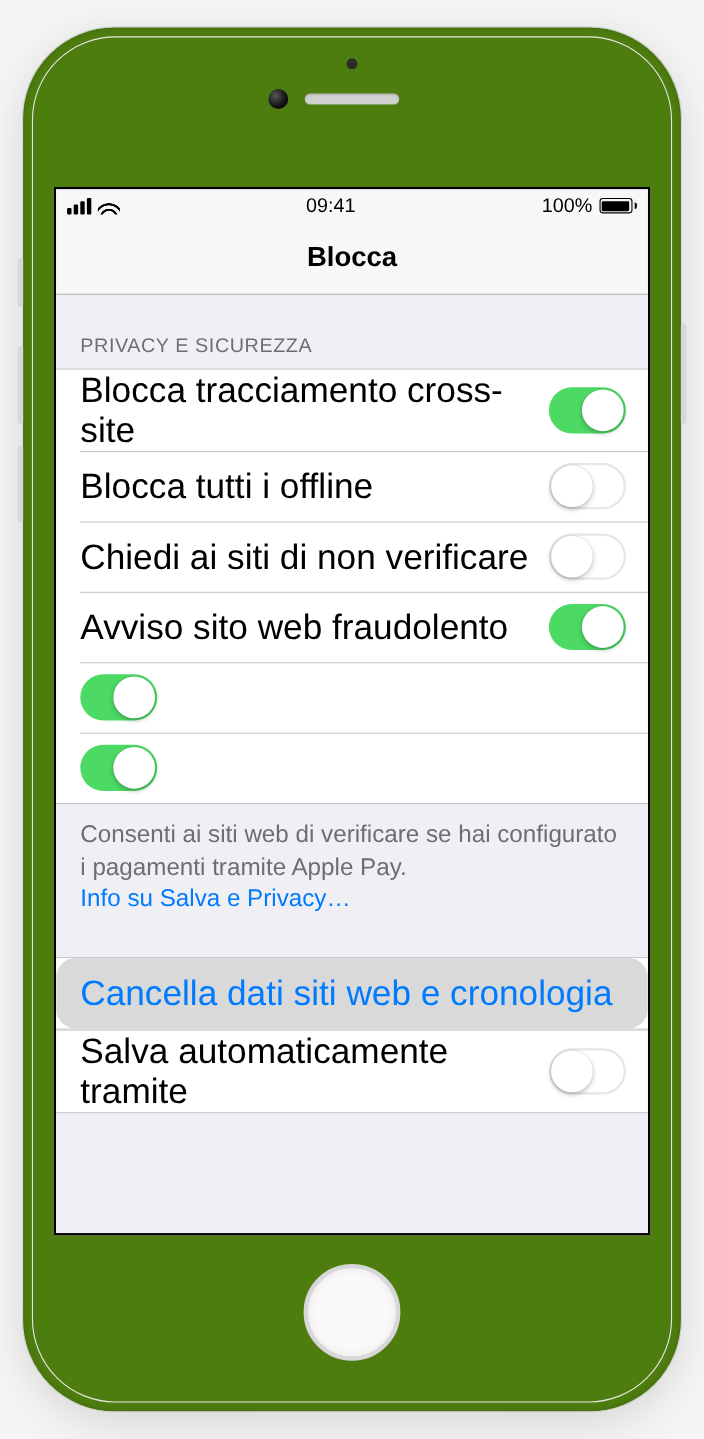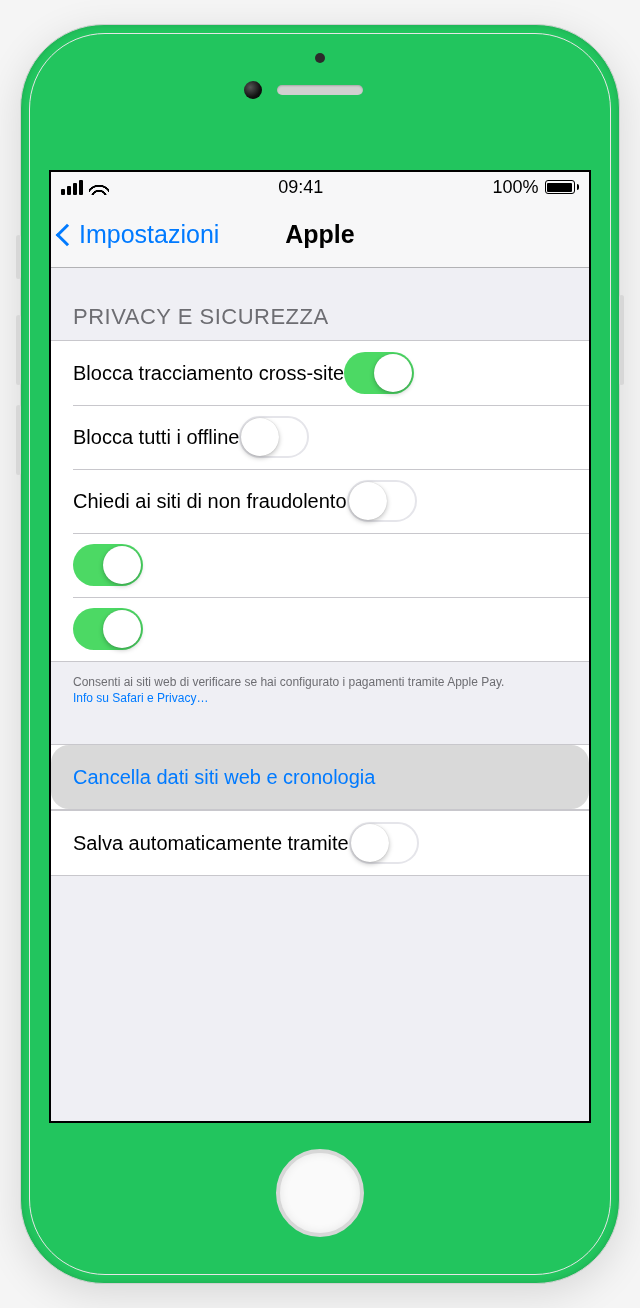--- a/index.html
+++ b/index.html
@@ -10,21 +10,21 @@
     font-family: -apple-system, "Helvetica Neue", Helvetica, Arial, sans-serif;
     display: flex;
     align-items: center;
     justify-content: center;
   }
 
   
   .device {
     width: 600px;
     height: 1260px;
-    background: #22c55e;
+    background: #4d7c0f;
     border-radius: 84px;
     border: 1px solid #d0d0d0;
     box-shadow:
       inset 0 0 6px rgba(0,0,0,0.15),
       0 10px 40px rgba(0,0,0,0.12);
     position: relative;
     padding: 145px 28px 160px 28px;
   }
   .device::before { 
     content:"";
@@ -164,54 +164,55 @@
 
   
   .content {
     flex:1;
     overflow:auto;
     background:#efeff4;
     font-size:24px;
   }
   .group-header {
     padding: 36px 22px 10px 22px;
-    font-size:22px;
+    font-size:18px;
     letter-spacing:0.5px;
     color:#6d6d72;
     text-transform:uppercase;
   }
   .group-header.short-top { padding-top:26px; }
 
   .cell-group {
     background:#fff;
     border-top:1px solid #c8c7cc;
     border-bottom:1px solid #c8c7cc;
   }
   .cell {
     min-height:64px;
     padding: 0 20px 0 22px;
     display:flex;
     align-items:center;
-    font-size:20px;
+    justify-content:space-between;
+    font-size:32px;
     color:#000;
     position:relative;
   }
   .cell + .cell::before {
     content:"";
     position:absolute;
     left:22px; right:0; top:0;
     height:1px;
     background:#c8c7cc;
   }
   .cell.link { color:#007aff; cursor:pointer;border-radius:18px; }
   .cell.selected { background:#d9d9d9; }
 
   .footer-text {
     padding:12px 22px 8px 22px;
-    font-size:12px;
+    font-size:22px;
     line-height:1.35;
     color:#6d6d72;
   }
   .footer-link { color:#007aff; cursor:pointer; }
 
   
   .switch {
     width:70px; height:42px;
     border-radius:21px;
     position:relative;
@@ -264,25 +265,21 @@
         <div class="battery">
           <div class="battery-body">
               <div class="battery-fill"></div>
             </div>
           <div class="battery-tip"></div>
         </div>
       </div>
     </div>
 
     <div class="nav-bar">
-      <div class="nav-back">
-        <div class="nav-back-chevron"></div>
-        <span>Impostazioni</span>
-      </div>
-      <div class="nav-title">Apple</div>
+      <div class="nav-title">Blocca</div>
     </div>
 
     <div class="content">
 
       <div class="group-header">PRIVACY E SICUREZZA</div>
 
       <div class="cell-group">
 
         <div class="cell">
           <span>Blocca tracciamento cross-site</span>
@@ -292,44 +289,50 @@
         </div>
 
         <div class="cell">
           <span>Blocca tutti i offline</span>
           <div class="switch off">
               <div class="knob"></div>
             </div>
         </div>
 
         <div class="cell">
-          <span>Chiedi ai siti di non fraudolento</span>
+          <span>Chiedi ai siti di non verificare</span>
           <div class="switch off">
               <div class="knob"></div>
             </div>
         </div>
 
+        <div class="cell">
+          <span>Avviso sito web fraudolento</span>
+          <div class="switch on">
+              <div class="knob"></div>
+            </div>
+        </div>
 
         <div class="cell">
           <div class="switch on">
               <div class="knob"></div>
             </div>
         </div>
 
         <div class="cell">
           <div class="switch on">
               <div class="knob"></div>
             </div>
         </div>
 
       </div>
 
       <div class="footer-text">
         <span>Consenti ai siti web di verificare se hai configurato i pagamenti tramite Apple Pay.</span><br>
-        <span class="footer-link">Info su Safari e Privacy…</span>
+        <span class="footer-link">Info su Salva e Privacy…</span>
       </div>
 
       <div style="height:30px"></div>
 
       <div class="cell-group">
         <div class="cell link selected">
           <span>Cancella dati siti web e cronologia</span>
         </div>
       </div>
 

